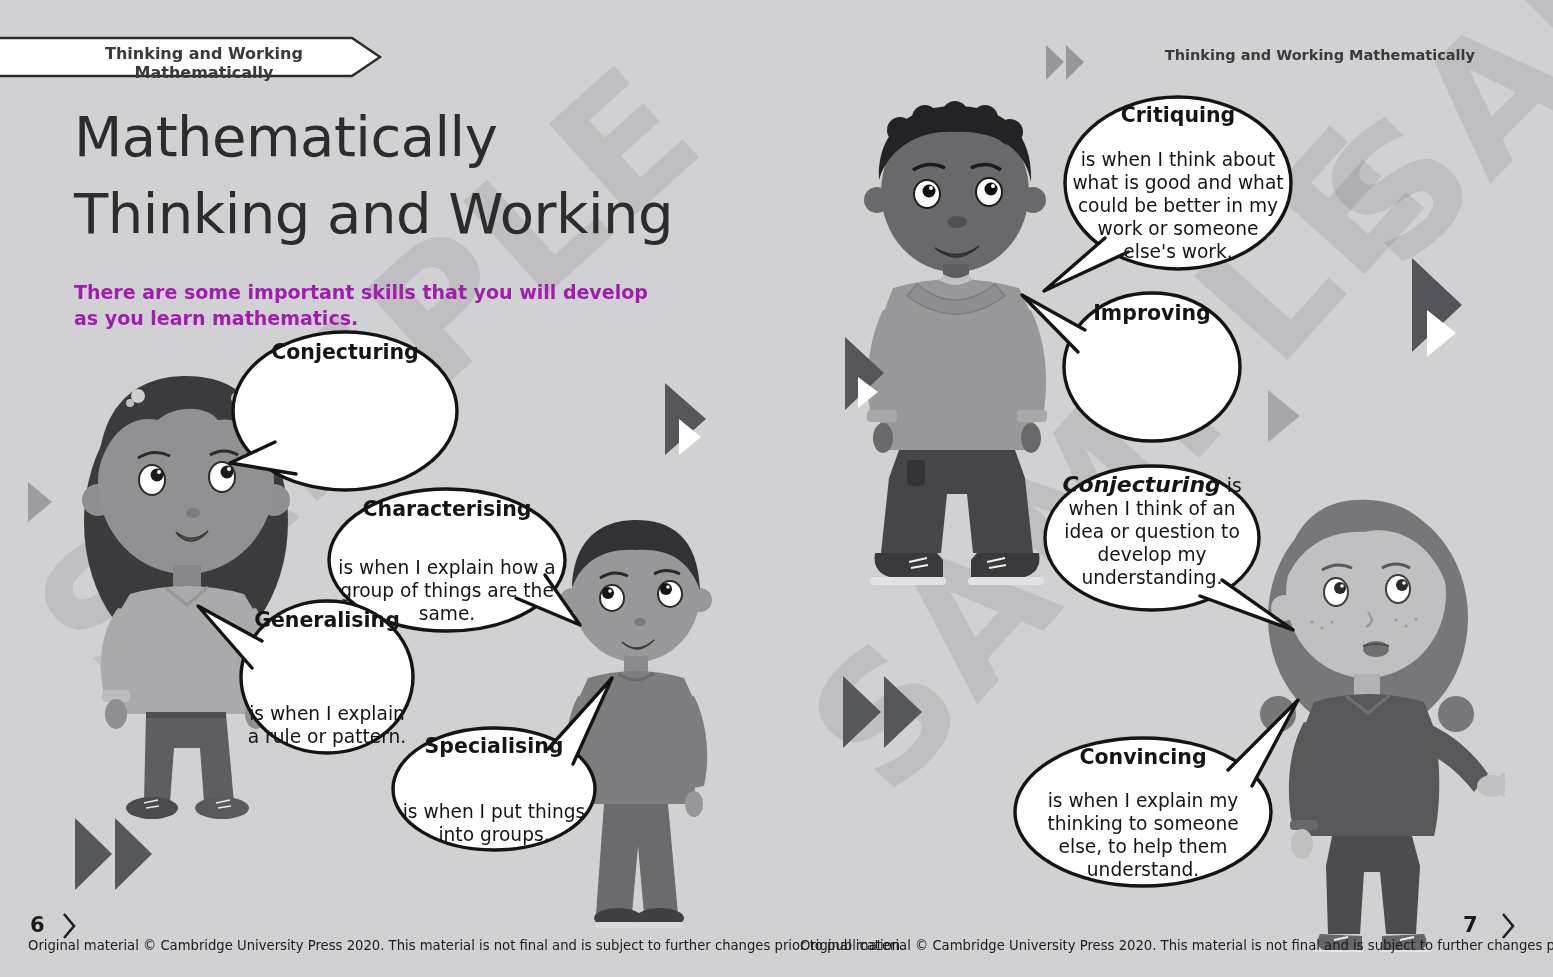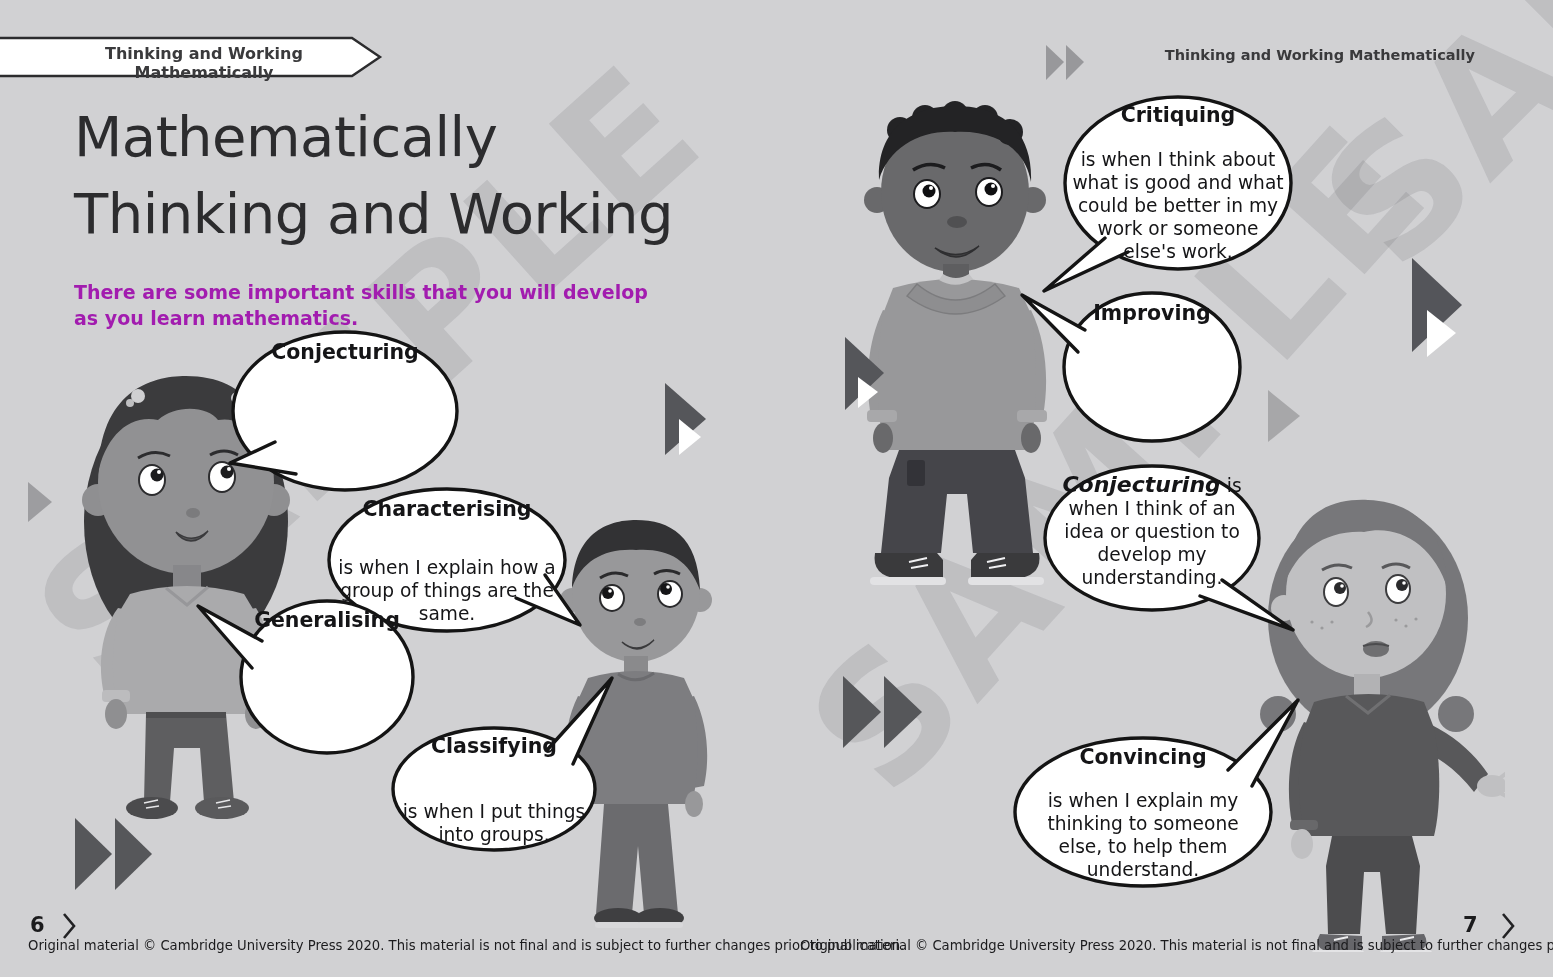--- a/index.html
+++ b/index.html
@@ -287,23 +287,24 @@
 
 <div class="bub" style="left:237px;top:340px;width:216px;height:145px;">
   <div class="term">Conjecturing</div>
 </div>
 <div class="bub" style="left:337px;top:497px;width:220px;height:128px;gap:33px;">
   <div class="term">Characterising</div>
   <div class="def">is when I explain how a group of things are the same.</div>
 </div>
 <div class="bub" style="left:245px;top:608px;width:164px;height:140px;">
   <div class="term">Generalising</div>
+  <div class="def">is when I explain a rule or pattern.</div>
 </div>
 <div class="bub" style="left:399px;top:734px;width:190px;height:112px;">
-  <div class="term">Classifying</div>
+  <div class="term">Specialising</div>
   <div class="def">is when I put things into groups.</div>
 </div>
 
 <div class="abs rp-header">Thinking and Working Mathematically</div>
 
 <div class="bub" style="left:1071px;top:103px;width:214px;height:160px;">
   <div class="term">Critiquing</div>
   <div class="def">is when I think about what is good and what could be better in my work or someone else's work.</div>
 </div>
 <div class="bub" style="left:1068px;top:301px;width:168px;height:133px;">

